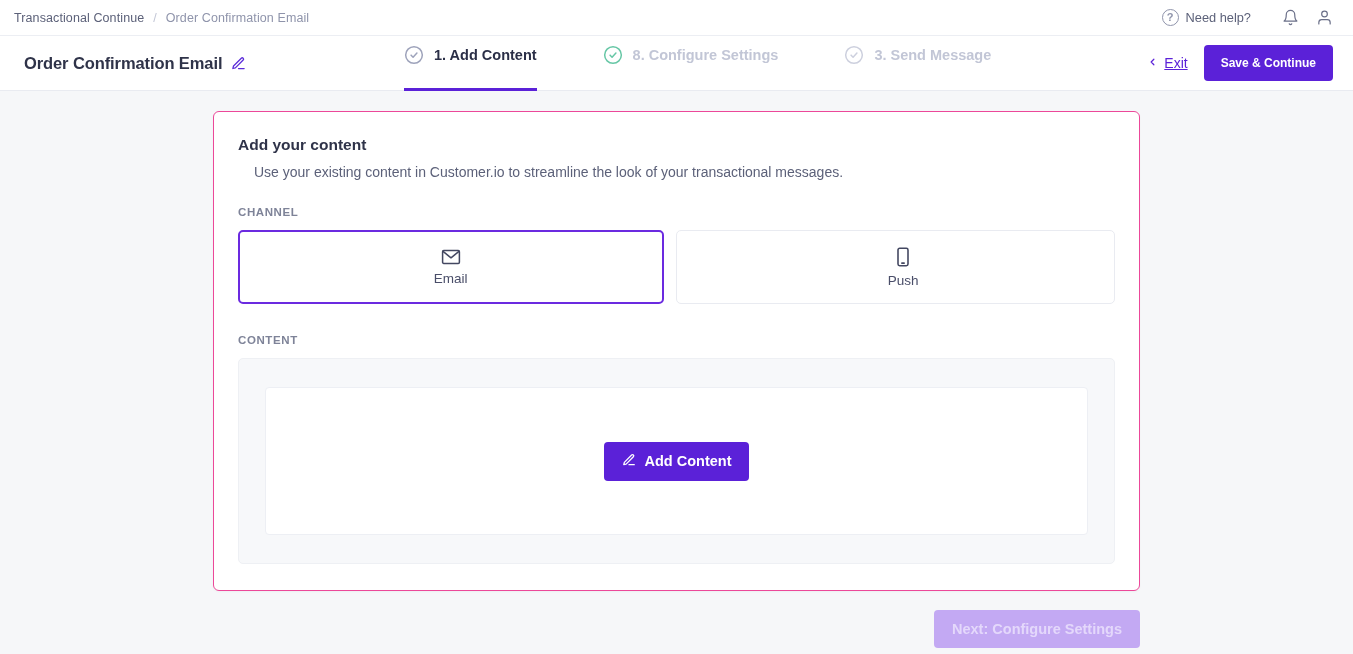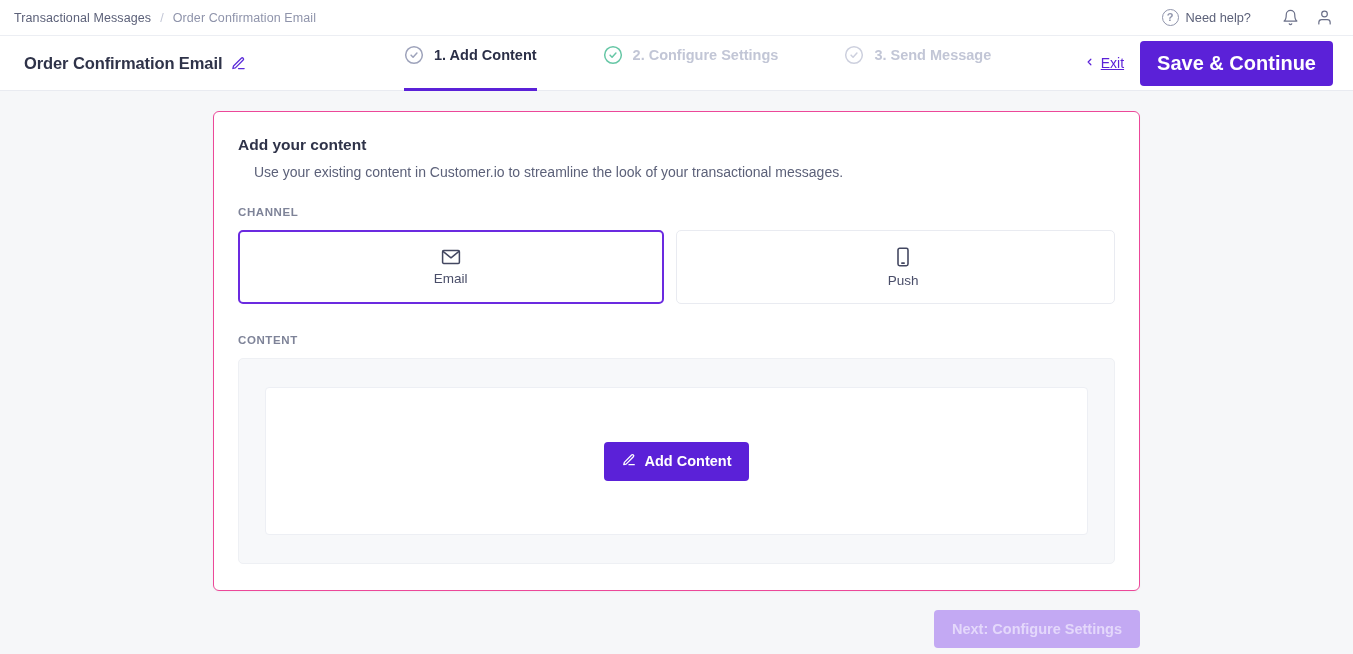--- a/index.html
+++ b/index.html
@@ -153,21 +153,21 @@
     color: #5b21d8;
     font-size: 14px;
     cursor: pointer;
     margin-right: 16px;
     justify-content: space-between;
   }
   .exit-text { text-decoration: underline; }
   .btn-primary {
     background: #5b21d8;
     color: #ffffff;
-    font-size: 20px;
+    font-size: 12px;
     font-weight: bold;
     border: none;
     border-radius: 4px;
     padding: 11px 17px;
     cursor: pointer;
     font-family: inherit;
     white-space: nowrap;
   }
 
   
@@ -280,21 +280,21 @@
     font-family: inherit;
     padding: 11px 18px;
     cursor: default;
     white-space: nowrap;
   }
 </style>
 </head>
 <body>
 
 <div class="breadcrumb-bar">
-  <span class="crumb">Transactional Messages</span>
+  <span class="crumb">Transactional Continue</span>
   <span class="crumb-sep">/</span>
   <span class="crumb current">Order Confirmation Email</span>
 
   <span class="bc-spacer"></span>
 
   <span class="help-link">
     <span class="icon-circle-q">?</span>
     <span>Need help?</span>
   </span>
 
@@ -336,21 +336,21 @@
       <span class="step-underline"></span>
     </div>
 
     <div class="step inactive">
       <span class="step-check">
         <svg width="20" height="20" viewBox="0 0 24 24" fill="none" stroke="#67c7a6" stroke-width="1.8" stroke-linecap="round" stroke-linejoin="round">
           <circle cx="12" cy="12" r="10"></circle>
           <path d="M8.5 12.2l2.4 2.4 4.6-4.9"></path>
         </svg>
       </span>
-      <span class="step-label">2. Configure Settings</span>
+      <span class="step-label">8. Configure Settings</span>
     </div>
 
     <div class="step inactive">
       <span class="step-check">
         <svg width="20" height="20" viewBox="0 0 24 24" fill="none" stroke="#cdd0de" stroke-width="1.8" stroke-linecap="round" stroke-linejoin="round">
           <circle cx="12" cy="12" r="10"></circle>
           <path d="M8.5 12.2l2.4 2.4 4.6-4.9"></path>
         </svg>
       </span>
       <span class="step-label">3. Send Message</span>

